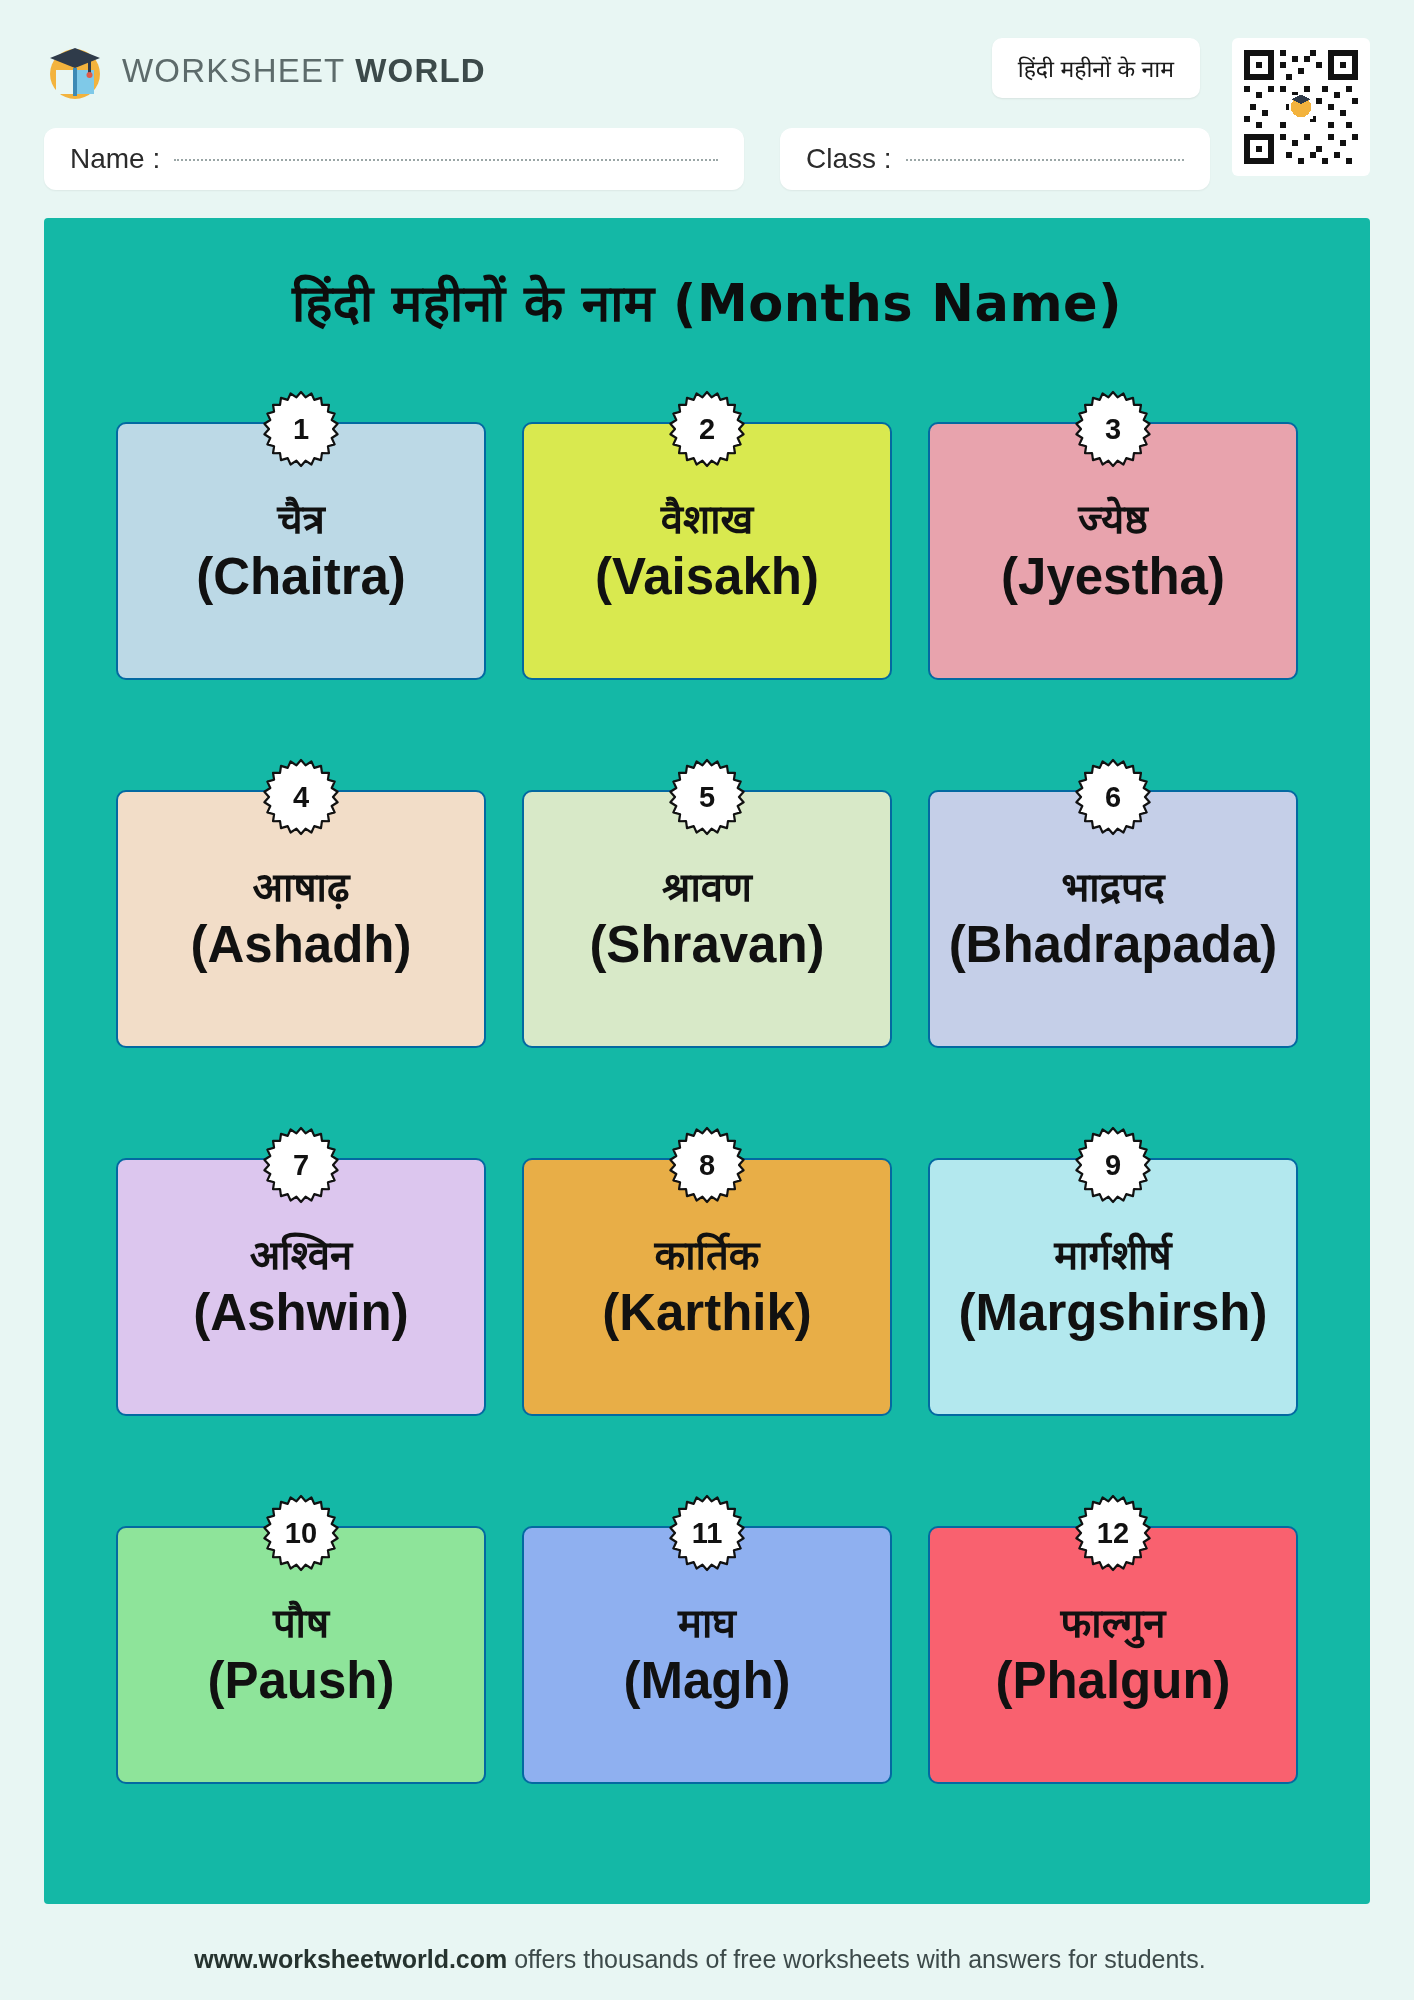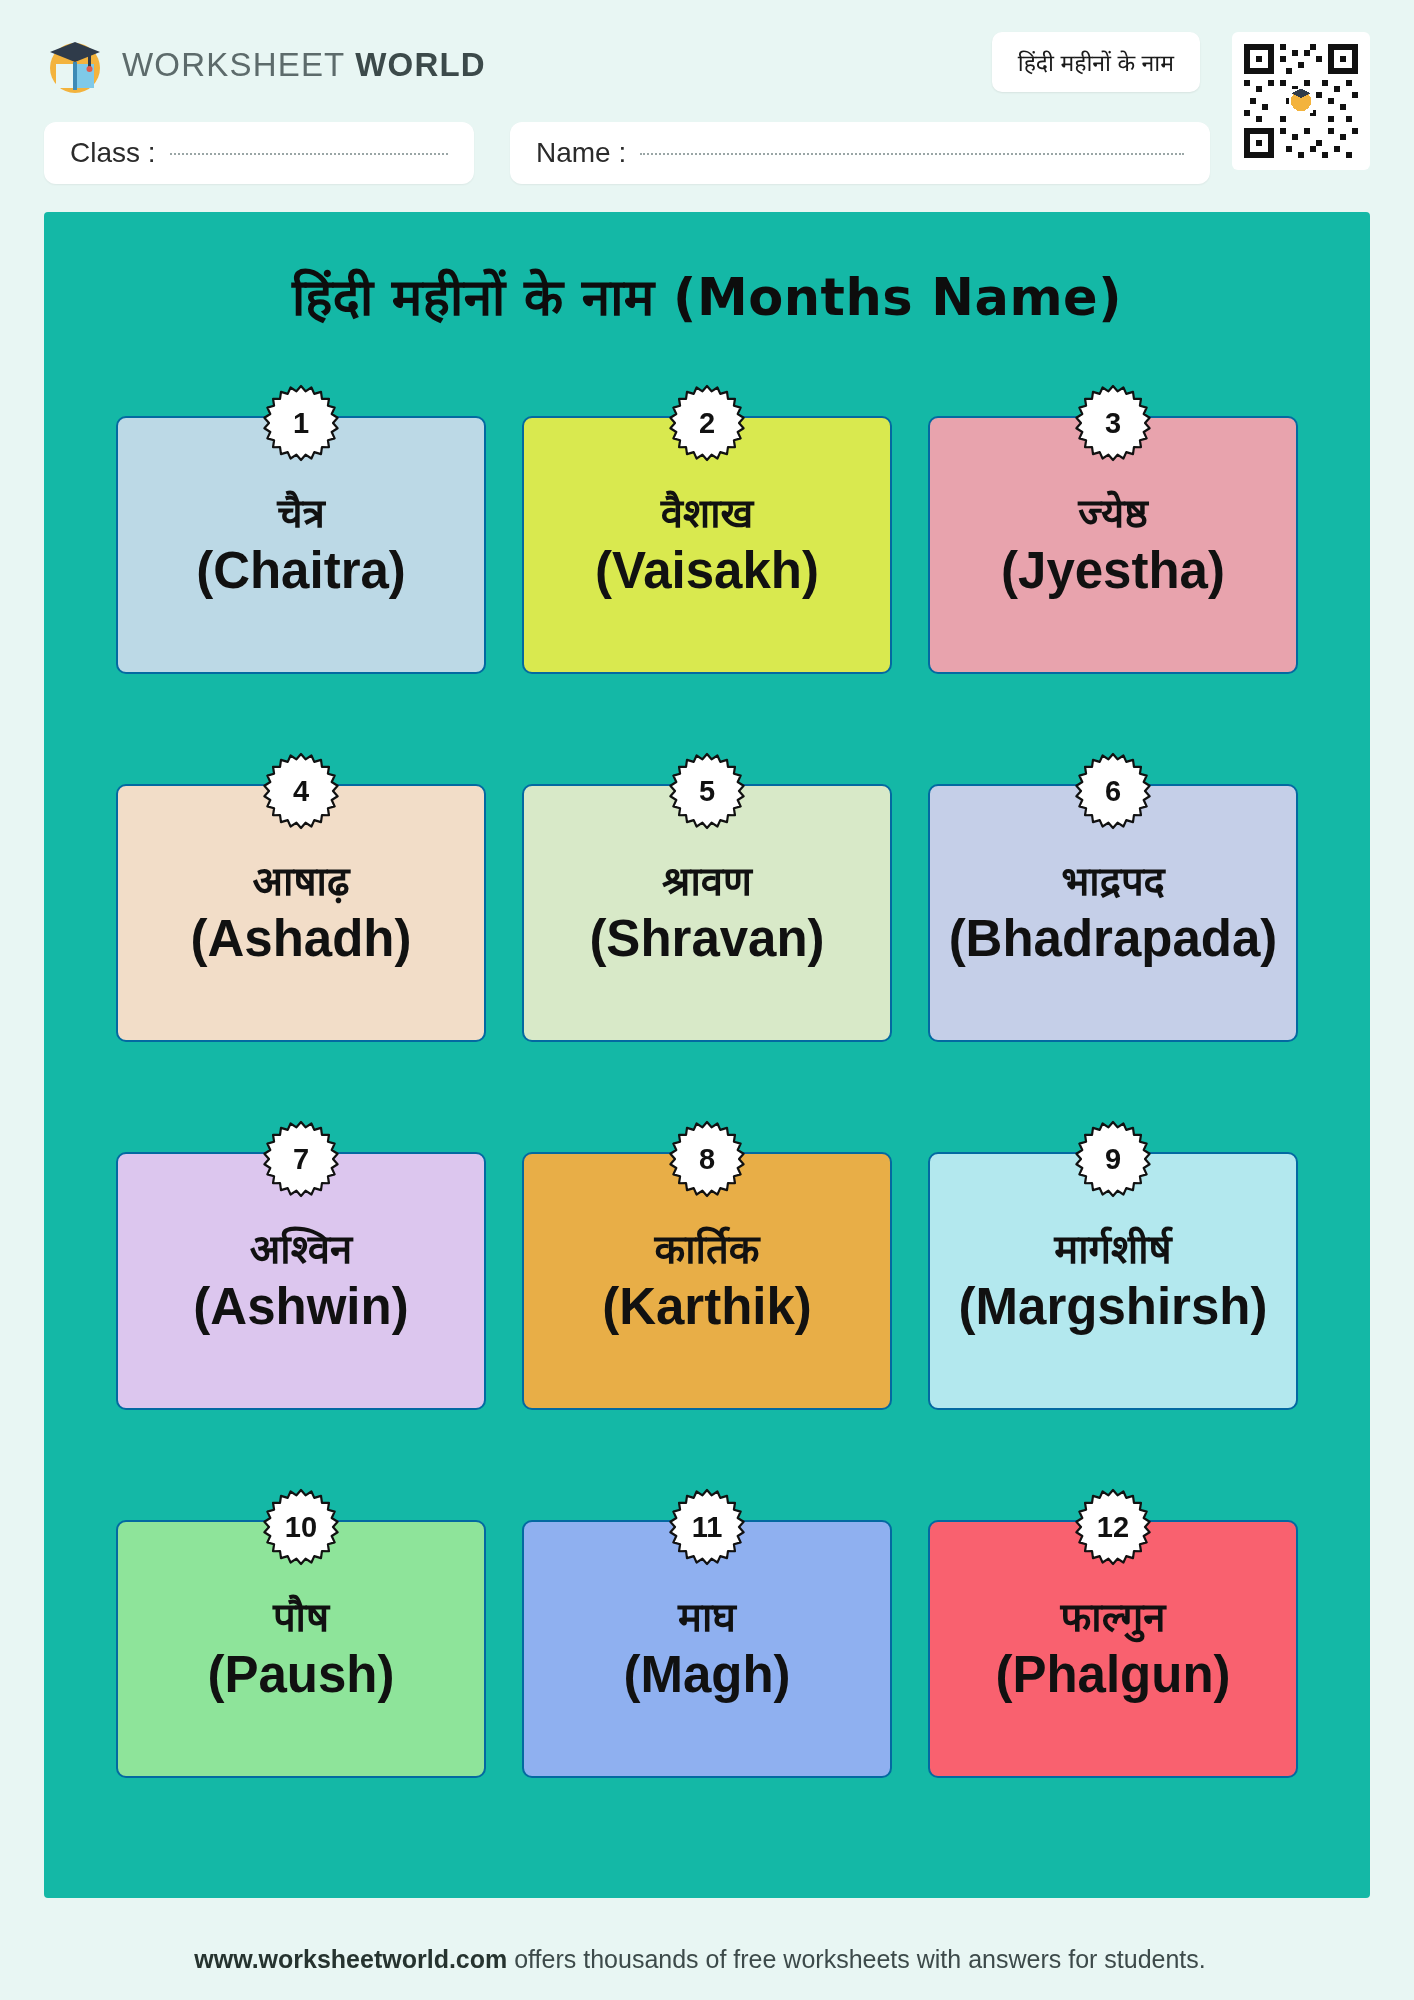--- a/index.html
+++ b/index.html
@@ -11,21 +11,21 @@
     height: 2000px;
     background: #e8f6f3;
     font-family: "DejaVu Sans", sans-serif;
     overflow: hidden;
   }
   .page {
     position: relative;
     width: 1414px;
     height: 2000px;
     box-sizing: border-box;
-    padding: 20px 44px 0 44px;
+    padding: 26px 44px 0 44px;
   }
 
   
   .header-row {
     display: flex;
     align-items: flex-start;
     justify-content: space-between;
     height: 96px;
   }
   .brand {
@@ -298,28 +298,28 @@
             <rect x="17" y="17" width="8" height="8" fill="#ffffff"></rect>
             <circle cx="21" cy="21" r="3.4" fill="#f3b33d"></circle>
             <path d="M17.8 18.4 L21 16.8 L24.2 18.4 L21 20 Z" fill="#2f3b4a"></path>
           </g>
         </svg>
       </div>
     </div>
   </div>
 
   <div class="fields-row">
+    <div class="field name">
+      <span class="field-label">Name :</span>
+      <span class="field-line"></span>
+    </div>
     <div class="field class">
       <span class="field-label">Class :</span>
       <span class="field-line"></span>
     </div>
-    <div class="field name">
-      <span class="field-label">Name :</span>
-      <span class="field-line"></span>
-    </div>
   </div>
 
   <div class="sheet">
     <div class="sheet-title">हिंदी महीनों के नाम (Months Name)</div>
     <div class="grid" id="grid">
         <div class="card-wrap">
           <div class="card" style="background: rgb(188, 217, 230);">
             <div class="hi">चैत्र</div>
             <div class="en">(Chaitra)</div>
           </div>

